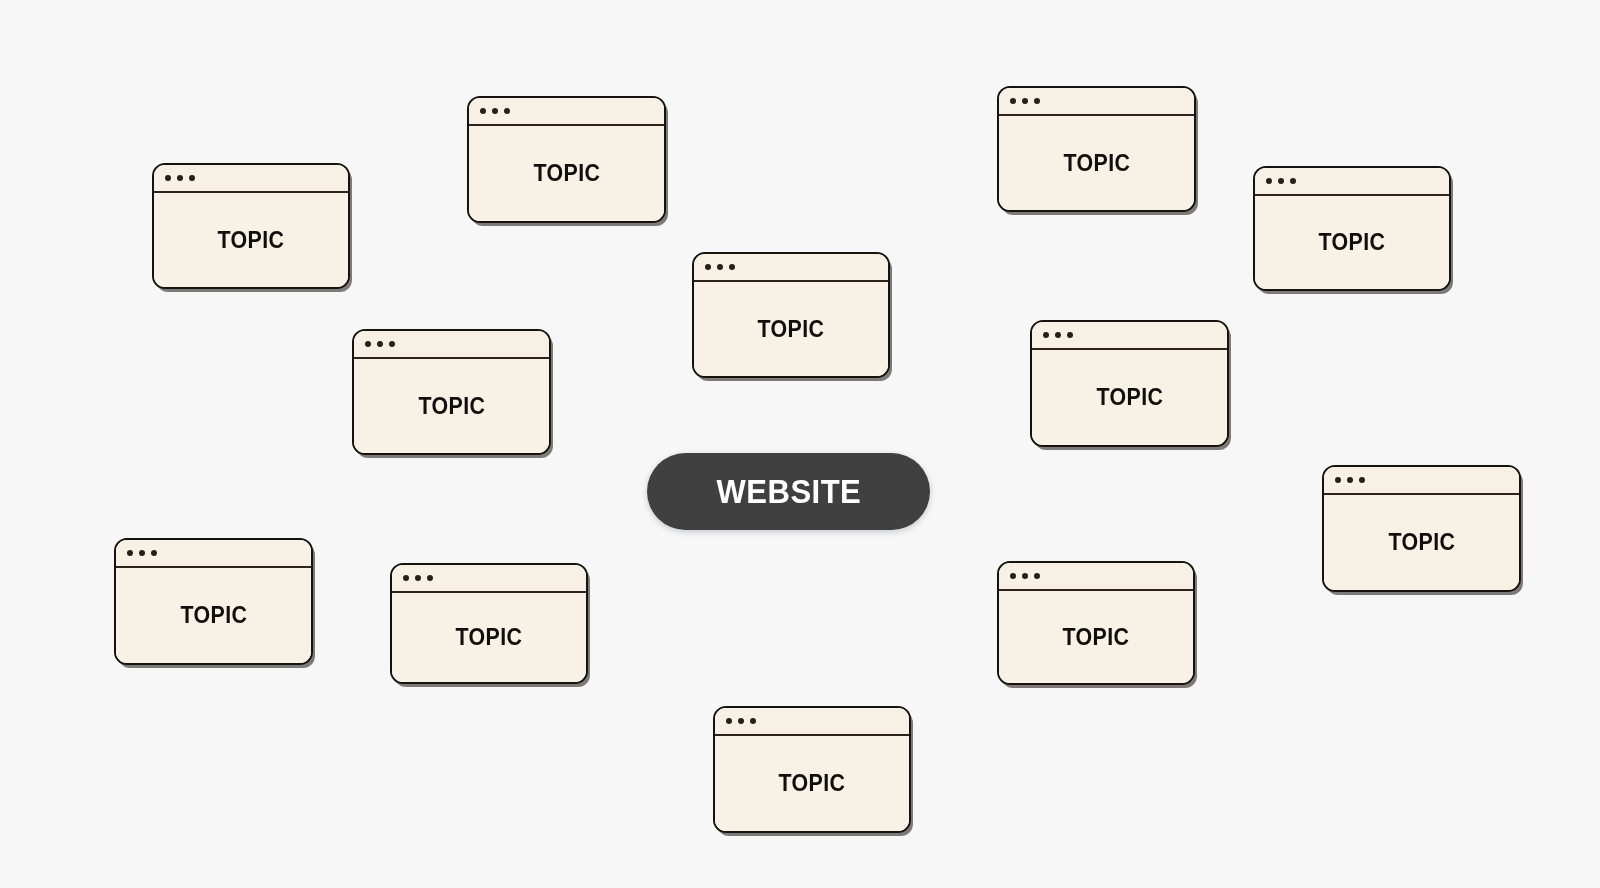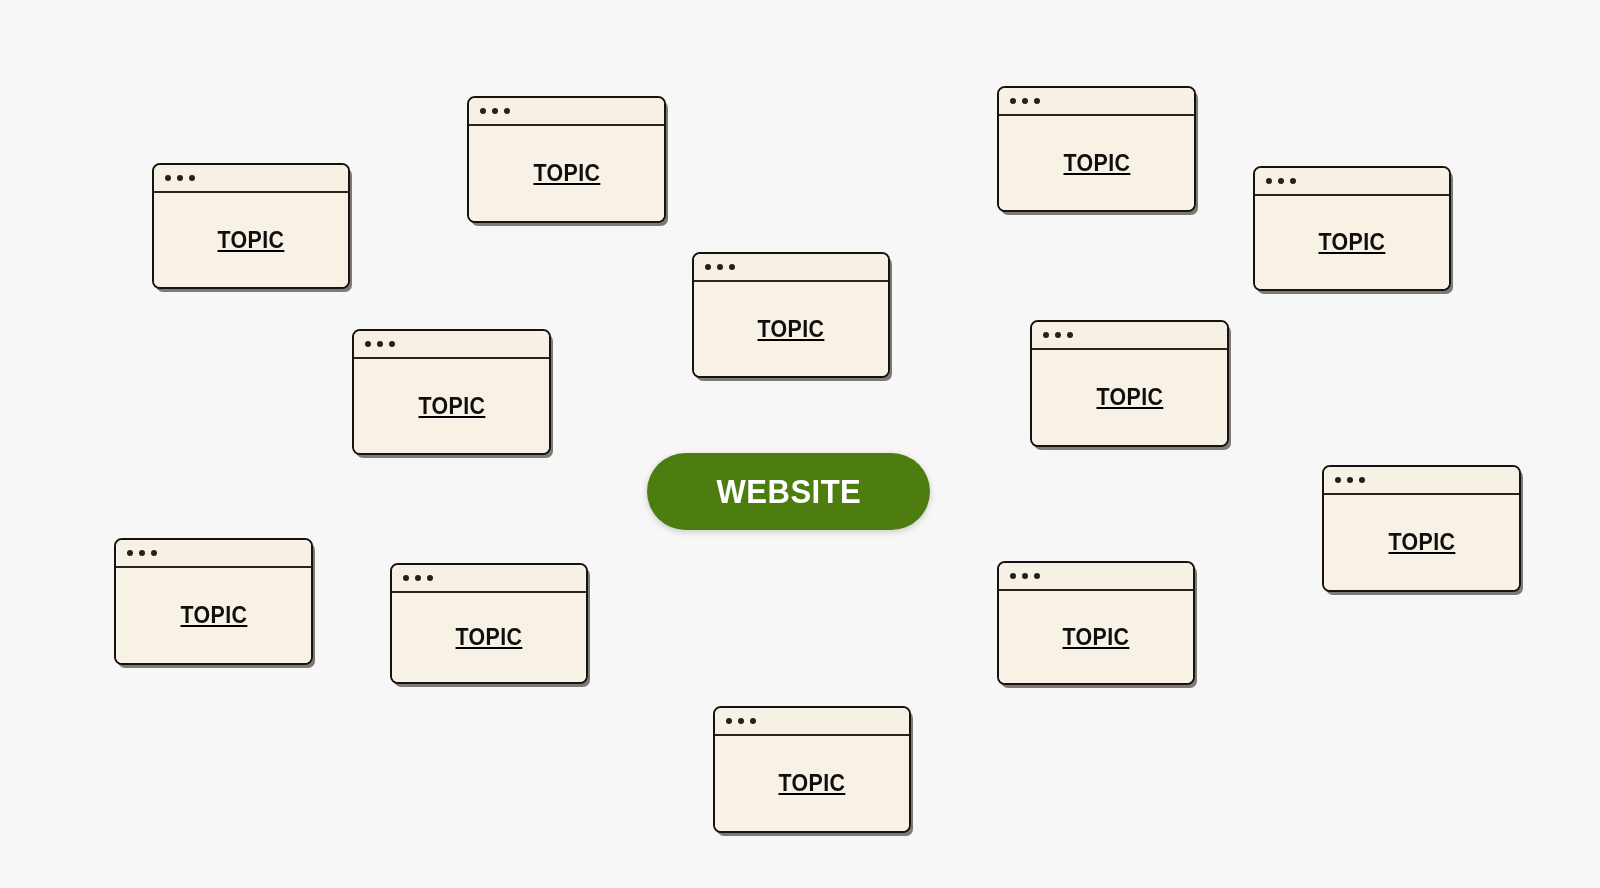--- a/index.html
+++ b/index.html
@@ -20,26 +20,25 @@
     height: 888px;
     background: #f7f7f7;
   }
 
   
   .topic-card {
     position: absolute;
     box-sizing: border-box;
     background: #f7f0e4;
     border: 2px solid #16130f;
-    border-radius: 8px;
+    border-radius: 13px;
     box-shadow: 3px 4px 0 -1px rgba(28, 20, 14, 0.55);
     display: flex;
     flex-direction: column;
     overflow: hidden;
-    text-decoration: underline;
   }
 
   .card-titlebar {
     position: relative;
     height: 26px;
     flex: 0 0 26px;
     background: #f7f0e4;
     border-bottom: 2px solid #2c241c;
     display: flex;
     align-items: center;
@@ -227,17 +226,17 @@
     <div class="card-titlebar">
       <span class="card-dot" style="background: rgb(36, 32, 27);"></span>
       <span class="card-dot" style="background: rgb(36, 32, 27);"></span>
       <span class="card-dot" style="background: rgb(36, 32, 27);"></span>
     </div>
     <div class="card-body">
       <span class="card-label" style="color: rgb(16, 15, 13);">TOPIC</span>
     </div>
   </div>
 
-  <div id="website-pill" style="left: 647px; top: 453px; width: 283px; height: 77px; background: #4d7c0f;">
+  <div id="website-pill" style="left: 647px; top: 453px; width: 283px; height: 77px; background: #404040;">
     <span class="pill-label" style="color: rgb(255, 255, 255);">WEBSITE</span>
   </div>
 
 </div>
 
 </body></html>

